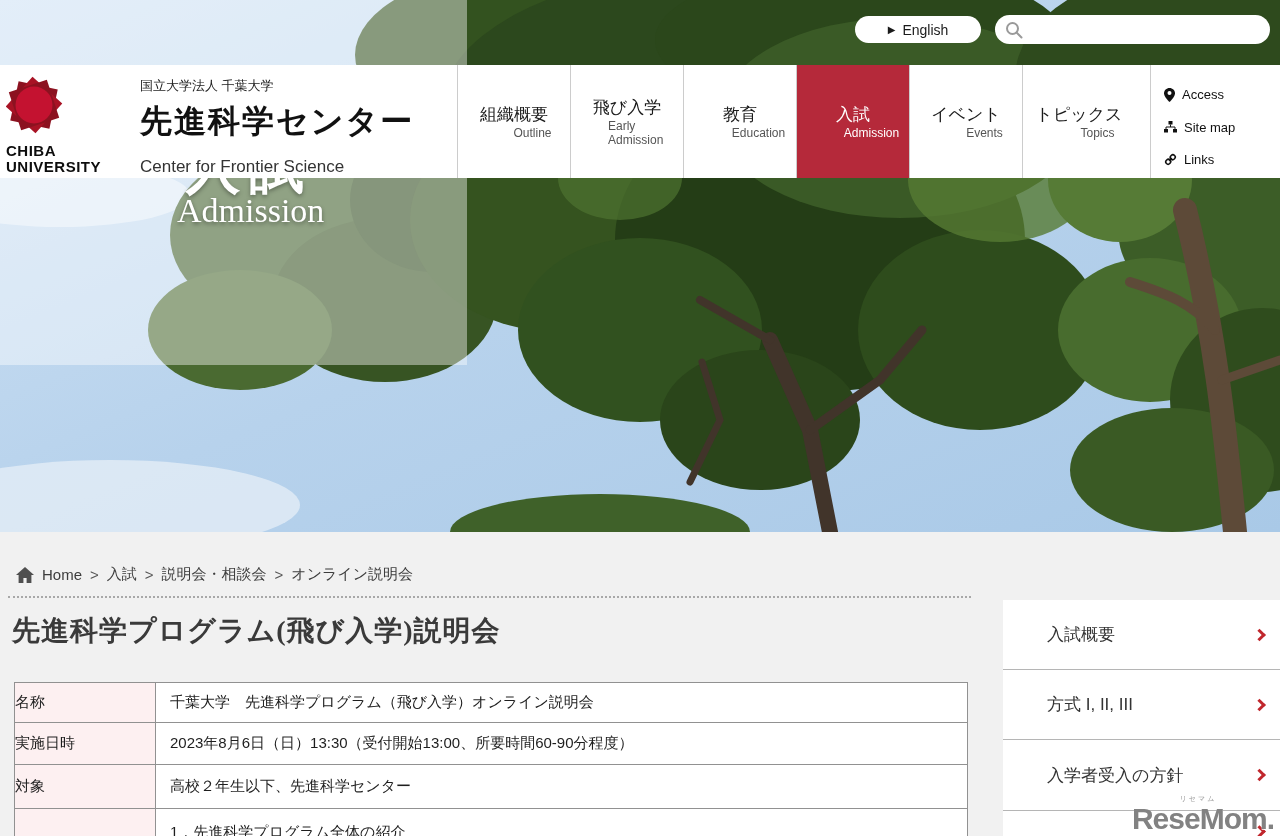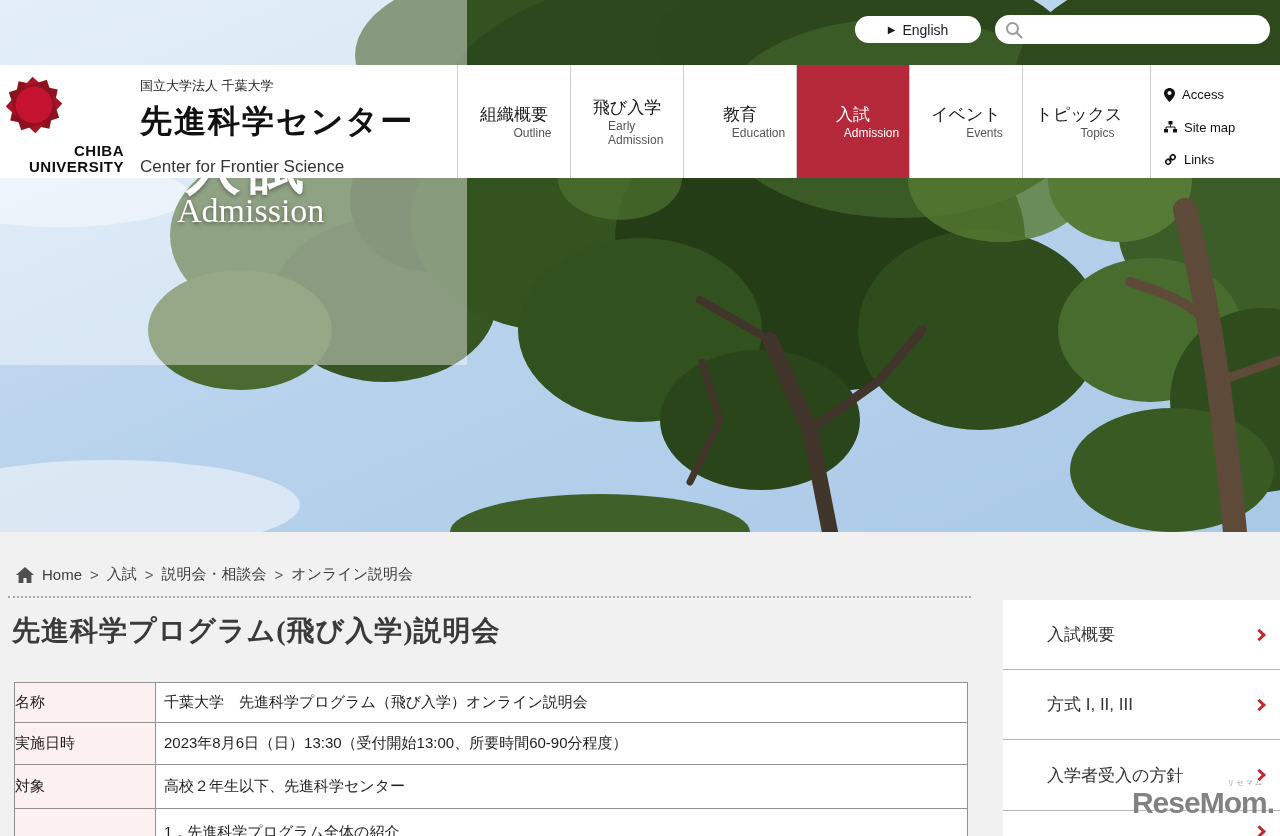--- a/index.html
+++ b/index.html
@@ -30,21 +30,21 @@
   .searchbox { position:absolute; left:995px; top:15px; width:275px; height:29px;
                background:#fff; border-radius:15px; display:flex; align-items:center;
                padding:0 10px; gap:6px; }
   .searchbox input { border:none; outline:none; flex:1; height:22px; font-size:14px;
                      background:transparent; font-family:inherit; }
 
   
   .header { position:absolute; top:65px; left:0; width:1280px; height:113px;
             background:#fff; z-index:2; }
   .logo { position:absolute; left:6px; top:8px; width:118px; height:100px; cursor:pointer; }
-  .logo-txt { position:absolute; left:0; top:70px; width:118px; text-align:right;
+  .logo-txt { position:absolute; left:0; top:70px; width:118px; text-align:left;
               font-weight:bold; font-size:15px; letter-spacing:.5px; color:#0d0d0d; line-height:16px; }
   .brand { position:absolute; left:140px; top:12px; cursor:pointer; }
   .brand-org { font-size:13px; color:#222; }
   .brand-title { font-size:32px; font-weight:600; color:#111; letter-spacing:2px; margin-top:5px; }
   .brand-sub { font-size:17px; color:#333; margin-top:13px; }
 
   .nav { position:absolute; left:457px; top:0; height:113px; display:flex; }
   .nav-item { width:113px; height:113px; border-left:1px solid #ccc; display:flex;
               flex-direction:column; align-items:center; justify-content:center;
               cursor:pointer; background:#fff; }
@@ -67,38 +67,38 @@
   .breadcrumb .sep { color:#555; }
   .dotline { position:absolute; left:0; top:64px; width:963px; border-bottom:2px dotted #a8a8a8; }
   .page-title { position:absolute; left:4px; top:80px;
                 font-family:"Liberation Serif","DejaVu Serif",serif;
                 font-size:28px; font-weight:700; color:#3a3a3a; letter-spacing:1px; }
 
   table.info { position:absolute; left:6px; top:150px; width:954px;
                border-collapse:collapse; background:#fff; }
   table.info td { border:1px solid #919191; font-size:15px; color:#1e1e1e; }
   td.lbl { width:141px; background:var(--pink,#fdf0f1); text-align:left; }
-  td.val { padding:0 8px; }
+  td.val { padding:0 14px; }
   tr.r1 { height:40px; } tr.r2 { height:42px; } tr.r3 { height:44px; }
   tr.r4 { height:70px; } tr.r4 td.val { vertical-align:top; padding-top:14px; }
 
   
   .sidebar { position:absolute; left:995px; top:68px; width:285px; background:#fff; }
   .side-item { position:relative; height:69px; display:flex; align-items:center;
                padding-left:44px; font-size:17px; color:#333; cursor:pointer; background:#fff; }
   .side-item + .side-item { border-top:1px solid #b5b5b5; }
   .side-item:nth-child(2){ height:70px; } .side-item:nth-child(3){ height:71px; }
   .side-item:nth-child(4){ height:60px; }
   .chev { position:absolute; right:24px; top:50%; width:9px; height:9px;
           border-top:3px solid var(--chev,#c0272d); border-right:3px solid var(--chev,#c0272d);
           transform:translateY(-50%) rotate(45deg); }
   .side-item:nth-child(4) .chev { top:16px; transform:rotate(45deg); }
 
   
-  .watermark { position:absolute; right:6px; bottom:16px; z-index:5; text-align:right;
+  .watermark { position:absolute; right:6px; bottom:0; z-index:5; text-align:center;
                pointer-events:none; }
   .watermark .ruby { display:block; font-size:7px; letter-spacing:2px; color:#9a9a9a;
                      margin-right:10px; margin-bottom:-2px; }
   .watermark .wm { font-size:30px; font-weight:800; letter-spacing:-1px; color:#828282;
                    text-shadow:0 1px 0 rgba(255,255,255,.8); }
 </style>
 </head>
 <body>
 
 <div class="page" style="--red:#b5293a; --chev:#c0272d; --pink:#fdf0f1;">

